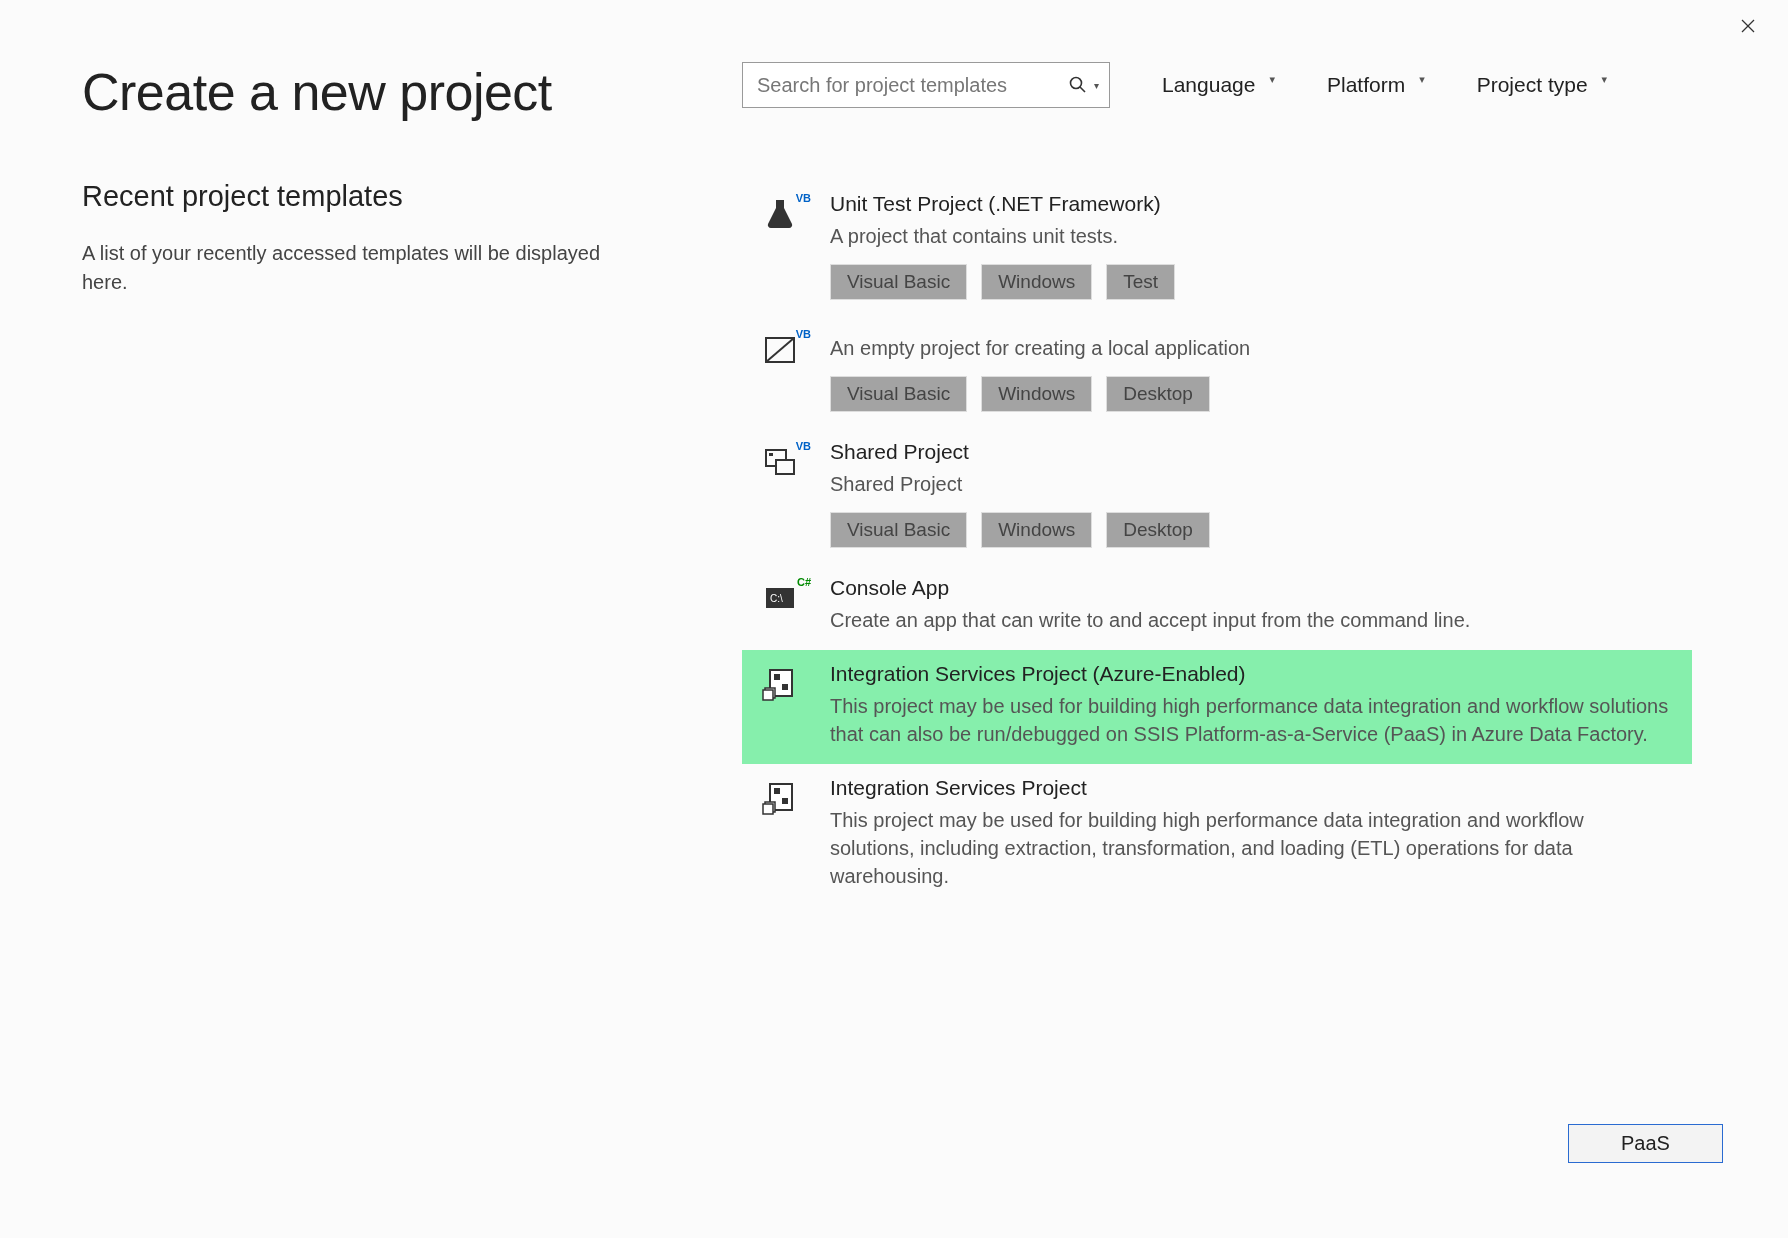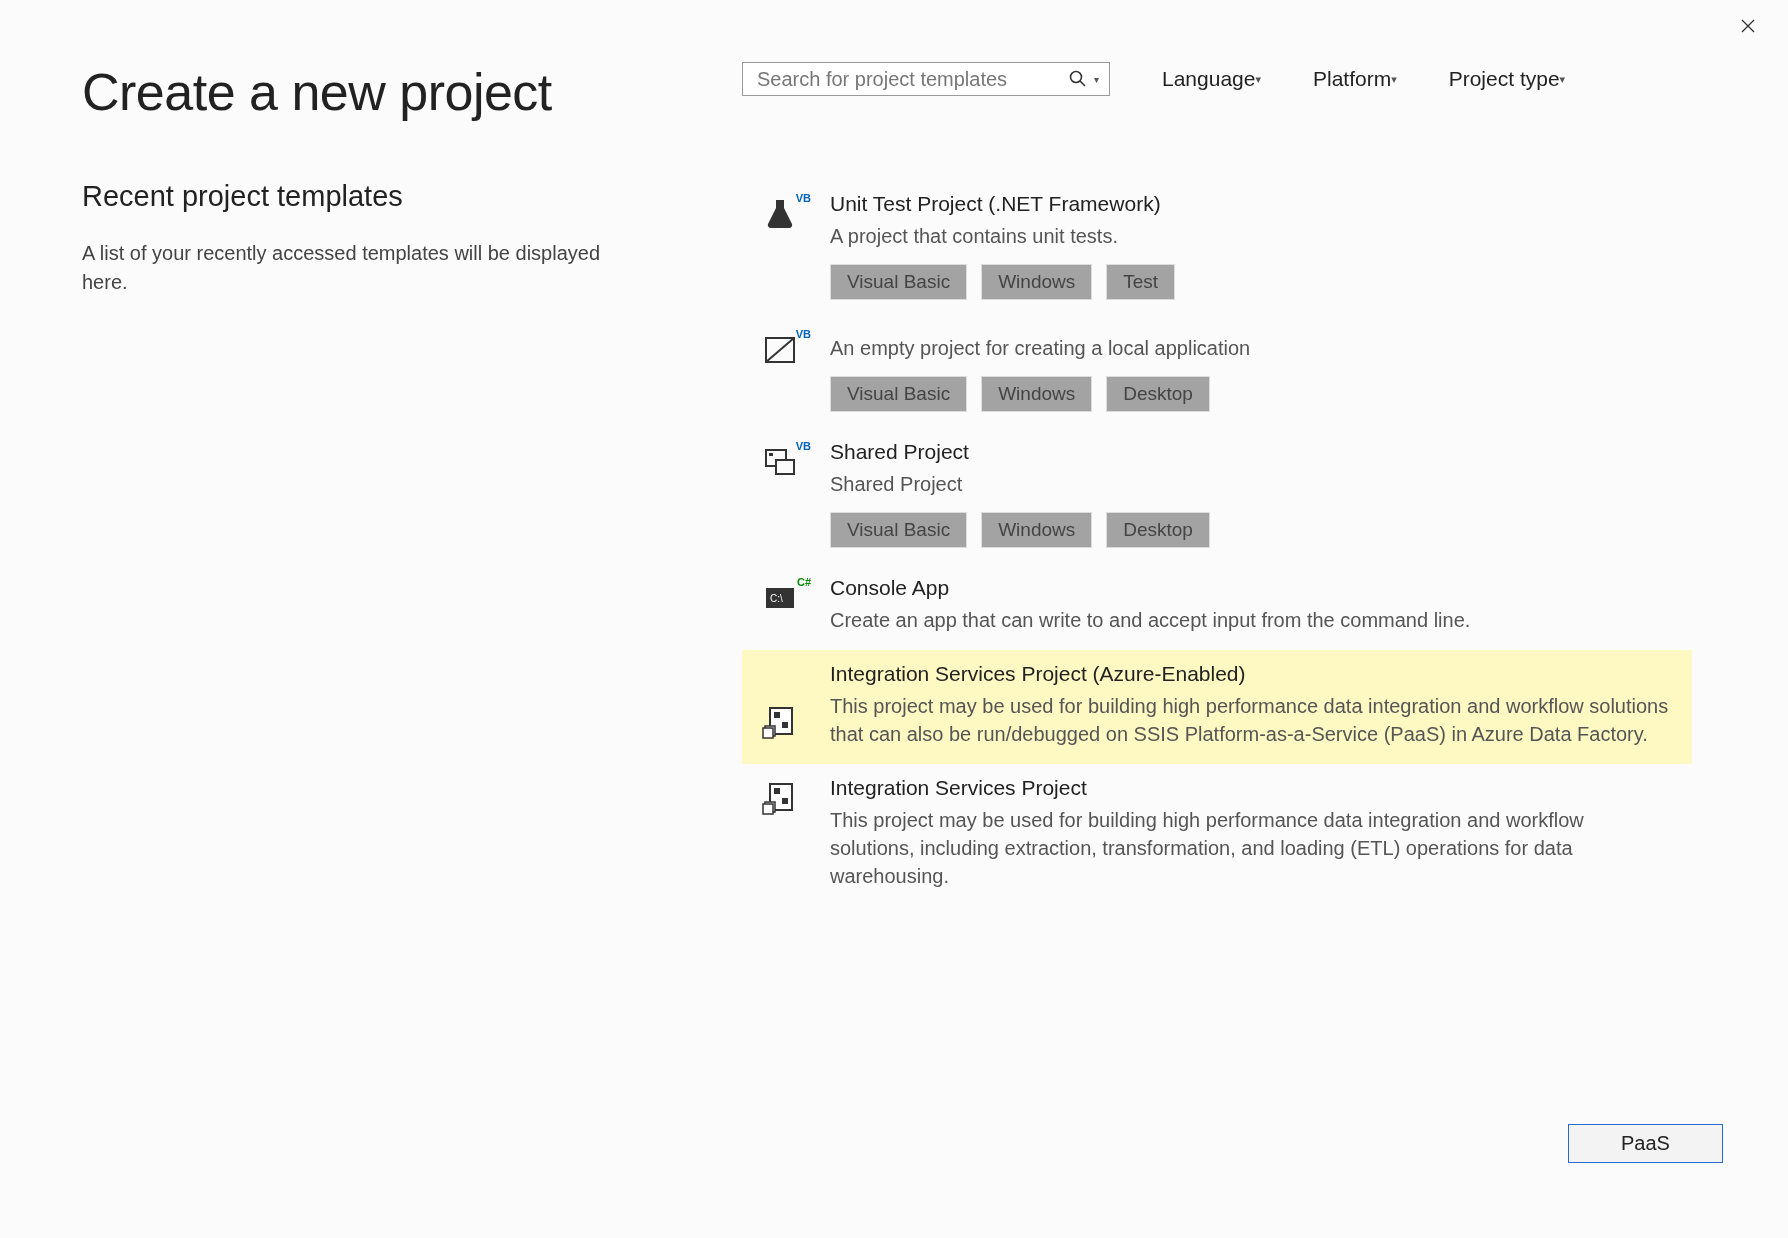--- a/index.html
+++ b/index.html
@@ -44,21 +44,21 @@
     .top-controls {
       position: absolute;
       top: 0;
       left: 660px;
       display: flex;
       align-items: center;
       gap: 52px;
     }
     .search-box {
       width: 368px;
-      height: 34px;
+      height: 46px;
       border: 1px solid #9a9a9a;
       background: #fff;
       display: flex;
       align-items: center;
       padding: 0 10px 0 14px;
     }
     .search-box input {
       flex: 1;
       border: none;
       outline: none;
@@ -78,21 +78,22 @@
       color: #555;
       position: relative;
     }
     .search-dd {
       margin-left: 6px;
       font-size: 10px;
       color: #555;
     }
     .filter-dd {
       display: flex;
-      align-items: center;
+      align-items: flex-start;
+      gap: 14px;
       font-size: 21px;
       color: #222;
       cursor: pointer;
     }
     .caret {
       font-size: 11px;
       color: #555;
     }
     .left-sub {
       position: absolute;
@@ -117,22 +118,21 @@
       left: 660px;
       width: 950px;
     }
     .tmpl-item {
       display: flex;
       gap: 24px;
       padding: 12px 20px 16px 20px;
       cursor: pointer;
     }
     .tmpl-item.selected {
-      background: #fef9c3;
-      align-items: flex-end;
+      background: #86efac;
     }
     .tmpl-icon {
       width: 44px;
       height: 44px;
       flex-shrink: 0;
       position: relative;
       margin-top: 4px;
     }
     .tmpl-body {
       flex: 1;

